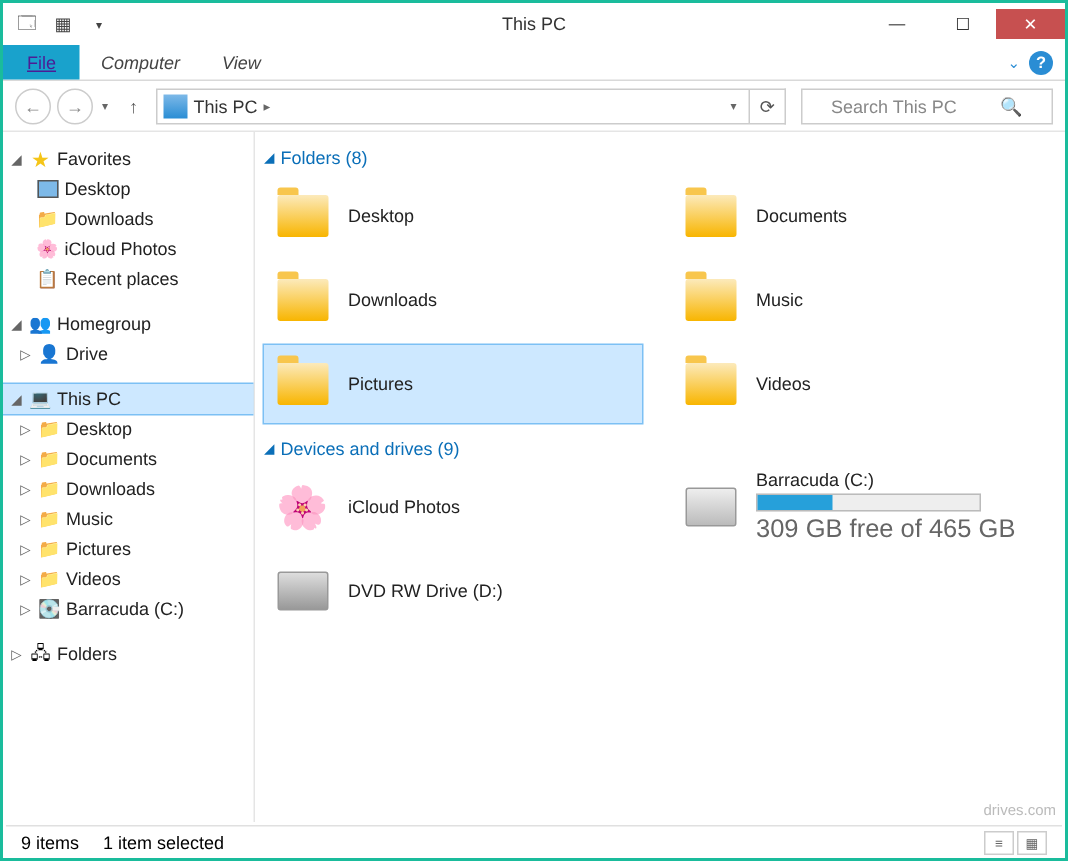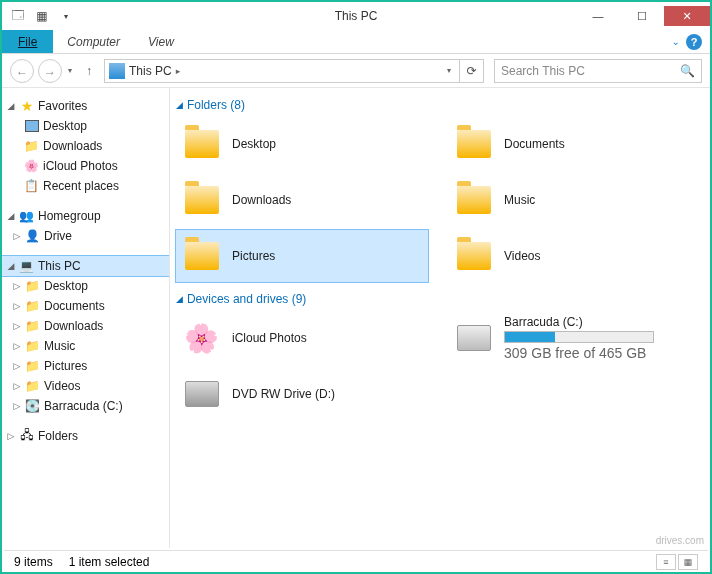--- a/index.html
+++ b/index.html
@@ -9,37 +9,37 @@
 .titlebar { height: 28px; background: #fff; display: flex; align-items: center; position: relative; }
 .titlebar .qat { display: flex; gap: 4px; padding-left: 6px; }
 .titlebar .qat .qicon { width: 20px; height: 20px; display: flex; align-items: center; justify-content: center; color: #444; }
 .titlebar .title { position: absolute; left: 50%; transform: translateX(-50%); color: #333; font-size: 12px; }
 .titlebar .winbtns { margin-left: auto; display: flex; }
 .titlebar .winbtns div { width: 44px; height: 20px; display: flex; align-items: center; justify-content: center; font-size: 11px; color: #333; }
 .titlebar .winbtns .close { background: #c75050; color: #fff; width: 46px; }
 
 
 .ribbon { height: 24px; border-bottom: 1px solid #d9d9d9; display: flex; align-items: stretch; padding-right: 8px; }
-.ribbon .file { background: #19a2cc; color: #0f172a; padding: 0 16px; display: flex; align-items: center; text-decoration: underline; }
+.ribbon .file { background: #19a2cc; color: #4c1d95; padding: 0 16px; display: flex; align-items: center; text-decoration: underline; }
 .ribbon .tab { padding: 0 14px; display: flex; align-items: center; color: #444; font-style: italic; }
 .ribbon .spacer { flex: 1; }
 .ribbon .chev { color: #2a8dd4; display: flex; align-items: center; padding: 0 6px; font-size: 10px; }
 .ribbon .help { color: #2a8dd4; width: 16px; height: 16px; border-radius: 50%; background: #2a8dd4; color: #fff; display: flex; align-items: center; justify-content: center; align-self: center; font-size: 11px; font-weight: bold; }
 
 
 .navbar { height: 34px; border-bottom: 1px solid #e5e5e5; display: flex; align-items: center; padding: 4px 8px; gap: 4px; }
 .navbtn { width: 24px; height: 24px; border: 1px solid #ccc; border-radius: 50%; display: flex; align-items: center; justify-content: center; color: #888; }
 .navdrop { font-size: 8px; color: #666; padding: 0 2px; }
 .uparrow { width: 22px; height: 22px; display: flex; align-items: center; justify-content: center; color: #555; }
 .addr { flex: 1; height: 24px; border: 1px solid #ccc; display: flex; align-items: center; padding: 0 4px; gap: 4px; }
 .addr .aicon { width: 16px; height: 16px; background: linear-gradient(#7db9e8,#2a8dd4); }
 .addr .atext { color: #333; }
 .addr .aexpand { margin-left: auto; font-size: 8px; color: #666; padding: 0 4px; }
 .refresh { width: 24px; height: 24px; border: 1px solid #ccc; border-left: none; display: flex; align-items: center; justify-content: center; color: #555; margin-left: -4px; }
-.search { width: 208px; height: 24px; border: 1px solid #ccc; display: flex; align-items: center; padding: 0 6px; color: #888; margin-left: 6px; }
+.search { width: 168px; height: 24px; border: 1px solid #ccc; display: flex; align-items: center; padding: 0 19px; color: #888; margin-left: 6px; }
 .search .sicon { margin-left: auto; color: #666; }
 
 
 .main { display: flex; height: calc(100% - 28px - 24px - 34px - 24px); }
 
 
 .sidebar { width: 168px; border-right: 1px solid #e5e5e5; padding: 8px 0; overflow: hidden; }
 .sidebar .group { margin-bottom: 10px; }
 .sidebar .node { display: flex; align-items: center; height: 20px; padding-left: 4px; gap: 3px; cursor: default; }
 .sidebar .node.depth1 { padding-left: 22px; }
@@ -51,21 +51,21 @@
 
 
 .content { flex: 1; padding: 6px 10px 10px 6px; overflow: auto; }
 .section-head { display: flex; align-items: center; gap: 4px; color: #0b6fb8; margin: 4px 0 6px 0; }
 .section-head .tri { font-size: 9px; }
 .grid { display: grid; grid-template-columns: 1fr 1fr; gap: 4px 20px; margin-bottom: 10px; }
 .item { display: flex; align-items: center; gap: 10px; height: 52px; padding: 4px 6px; }
 .item.selected { background: #cde8ff; outline: 1px solid #7cc0f4; }
 .item .iicon { width: 40px; height: 40px; display: flex; align-items: center; justify-content: center; }
 .item .itext .ilabel { color: #222; }
-.item .itext .isub { color: #666; font-size: 14px; }
+.item .itext .isub { color: #666; font-size: 17px; }
 .drivebar { width: 150px; height: 12px; border: 1px solid #bbb; background: #eee; margin: 2px 0; position: relative; }
 .drivebar .fill { position: absolute; left: 0; top: 0; bottom: 0; width: 34%; background: #26a0da; }
 
 
 .status { position: absolute; bottom: 0; left: 2px; right: 2px; height: 22px; border-top: 1px solid #e0e0e0; display: flex; align-items: center; padding: 0 10px; gap: 16px; background: #fff; }
 .status .viewbtns { margin-left: auto; display: flex; gap: 2px; }
 .status .vb { width: 20px; height: 16px; border: 1px solid #ccc; display: flex; align-items: center; justify-content: center; font-size: 9px; color: #666; }
 
 .watermark { position: absolute; right: 6px; bottom: 26px; color: #bbb; font-size: 10px; }
 

